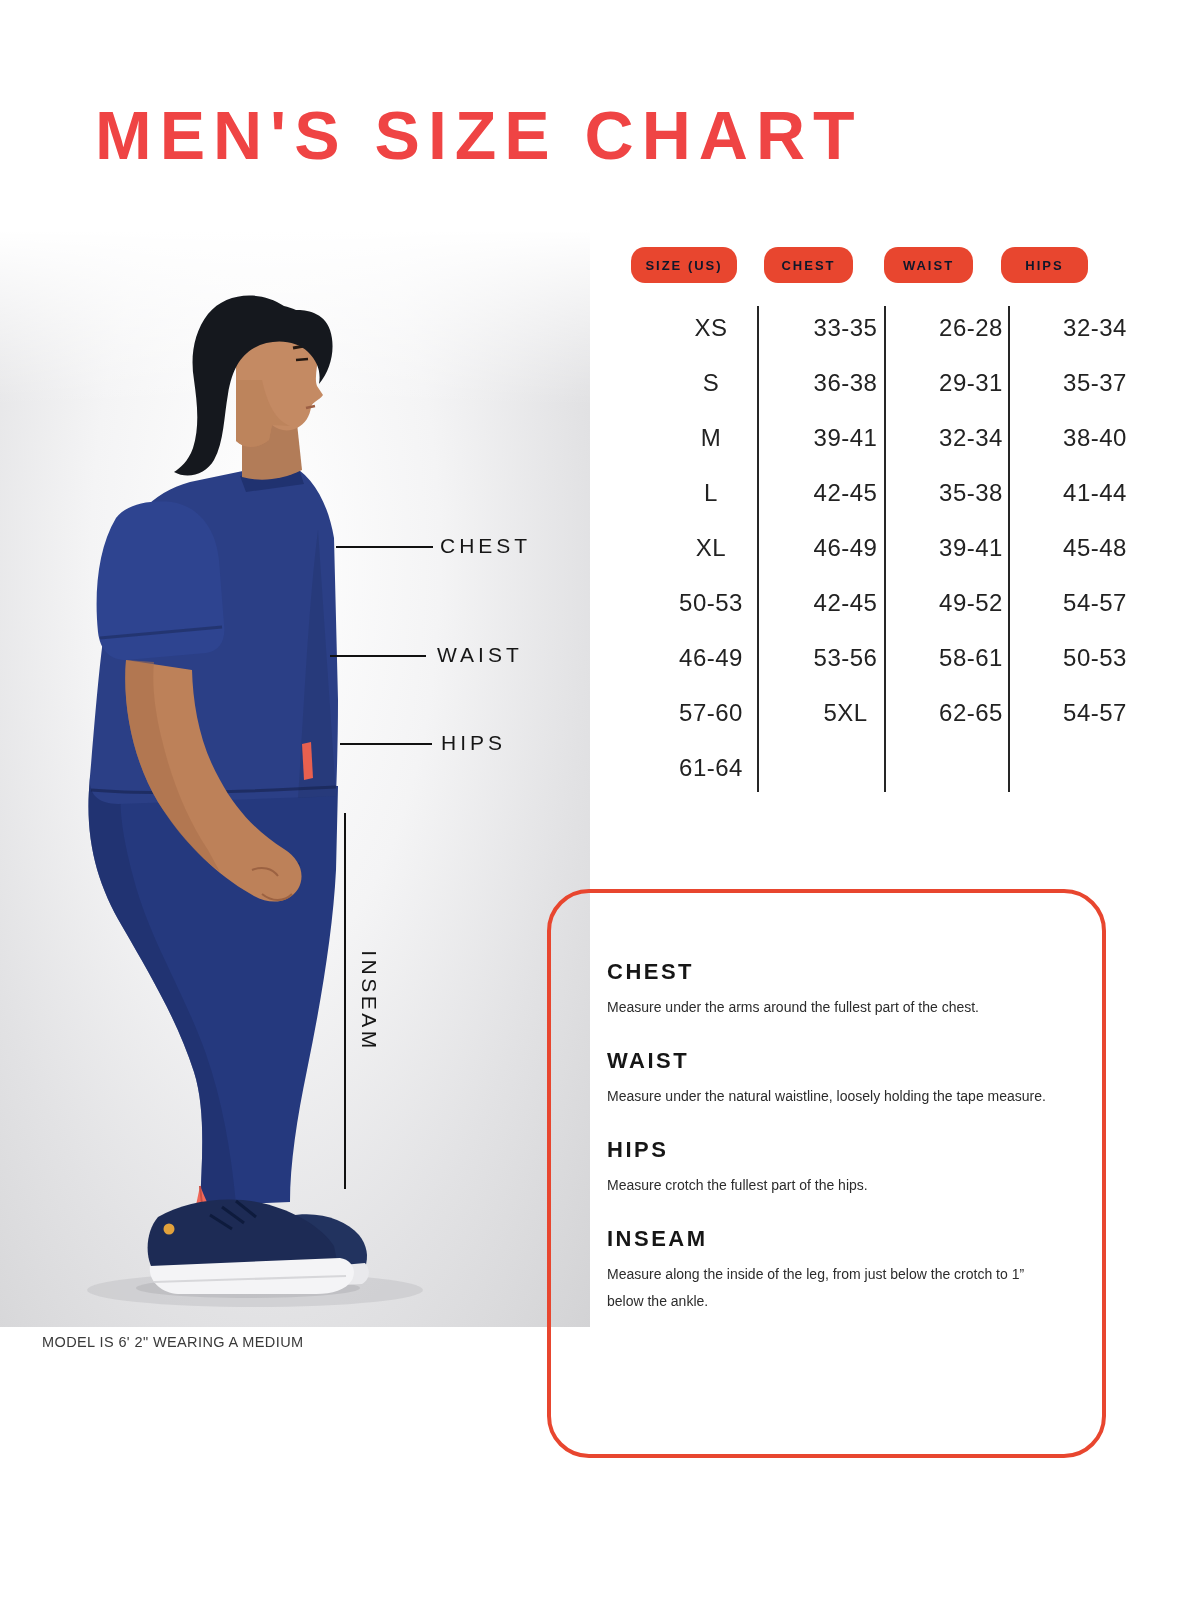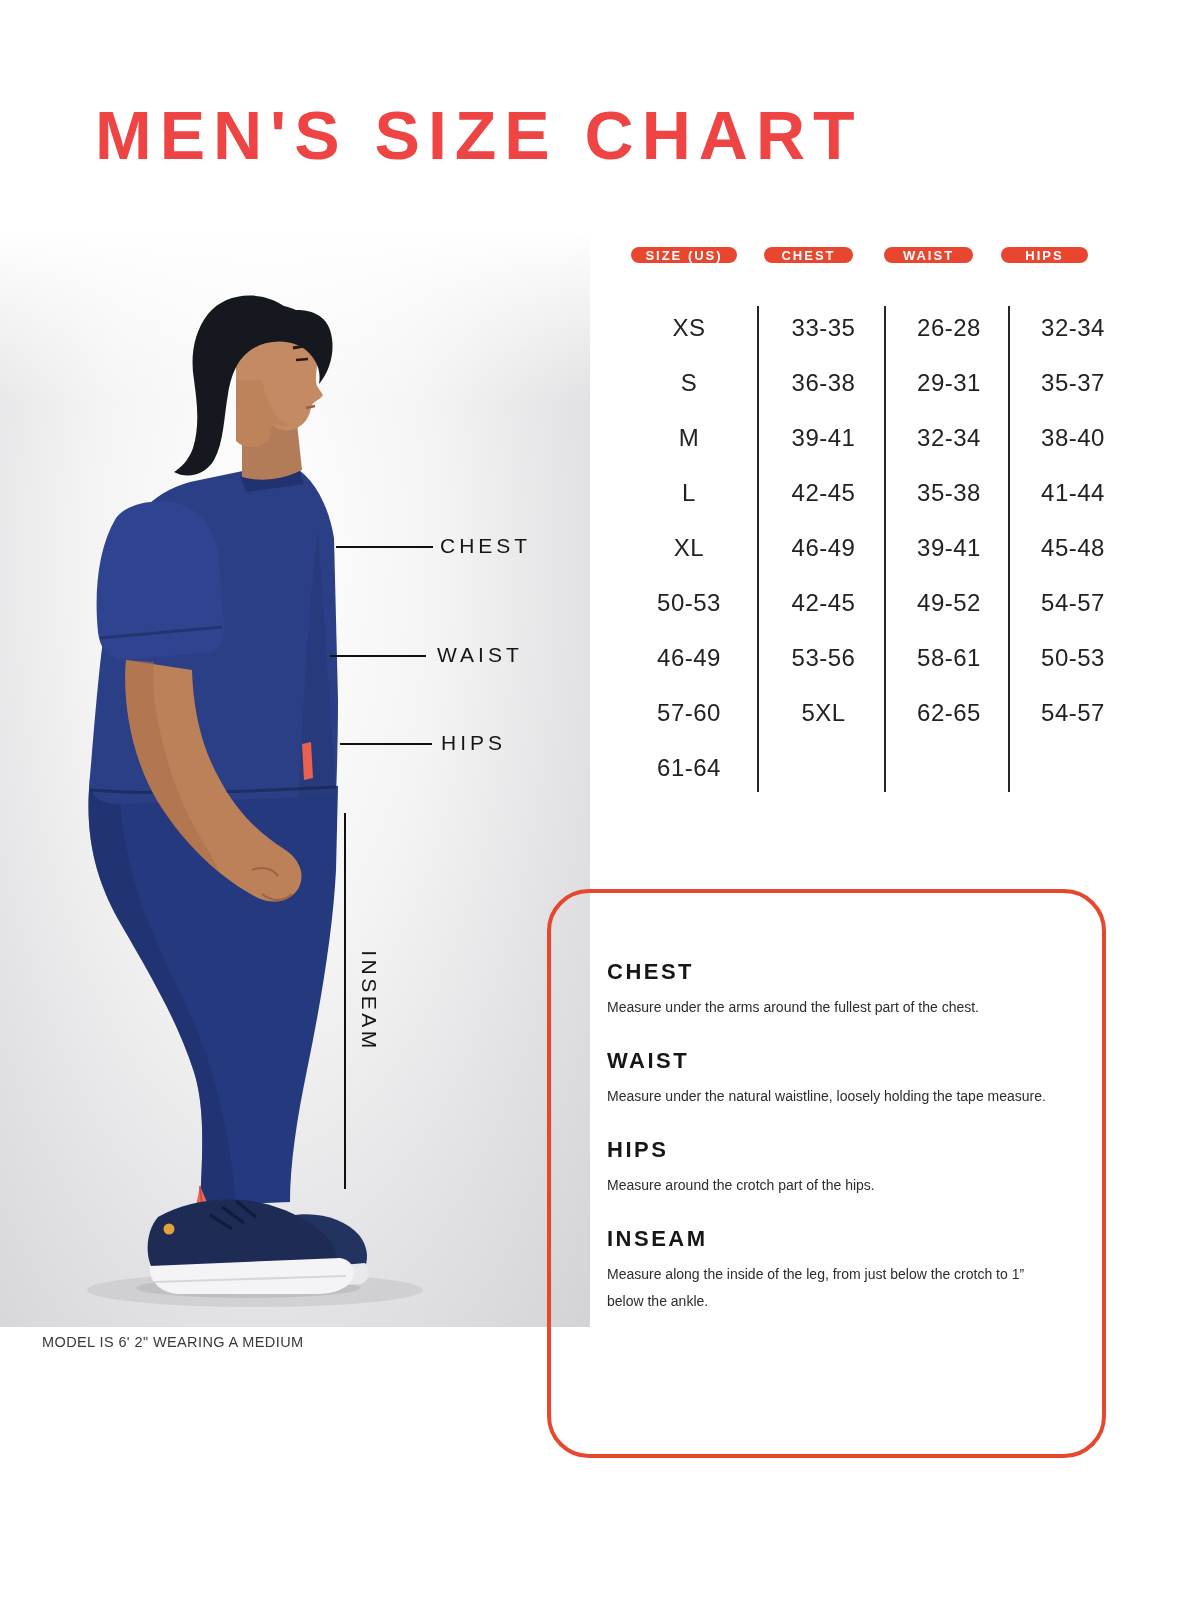--- a/index.html
+++ b/index.html
@@ -44,31 +44,31 @@
   .mlabel-hips  { left:441px; top:730px; }
   .mline-inseam { left:344px; top:813px; width:2px; height:376px; background:#111; }
   .mlabel-inseam {
     left:380px; top:1001px; font-size:21px; letter-spacing:3.5px; color:#161616;
     line-height:1; white-space:nowrap;
     transform-origin:0 0; transform:rotate(90deg) translateX(-50%);
   }
 
   
   .pill {
-    top:247px; height:16px; border-radius:14px; background:var(--accent);
-    color:#ffffff; font-size:13px; font-weight:700; letter-spacing:2px;
+    top:247px; height:36px; border-radius:14px; background:var(--accent);
+    color:#0f172a; font-size:13px; font-weight:700; letter-spacing:2px;
     display:flex; align-items:center; justify-content:center; white-space:nowrap;
   }
   .pill-0 { left:631px;  width:106px; }
   .pill-1 { left:764px;  width:89px;  }
   .pill-2 { left:884px;  width:89px;  }
   .pill-3 { left:1001px; width:87px;  }
 
   .size-grid {
-    left:618px; top:300px; width:517px;
+    left:640px; top:300px; width:517px;
     display:grid; grid-template-columns:142px 127px 124px 124px; grid-auto-rows:55px;text-align:right;
   }
   .size-grid .cell {
     display:flex; align-items:center; justify-content:center;
     font-size:24px; color:#222222; letter-spacing:0.5px;
   }
   .vdivider { top:306px; height:486px; width:1.5px; background:#262626; }
   .vd-1 { left:757px; }
   .vd-2 { left:884px; }
   .vd-3 { left:1008px; }
@@ -230,21 +230,21 @@
     <p class="htm-text">Measure under the arms around the fullest part of the chest.</p>
   </div>
 
   <div class="htm-section">
     <div class="htm-heading">WAIST</div>
     <p class="htm-text">Measure under the natural waistline, loosely holding the tape measure.</p>
   </div>
 
   <div class="htm-section">
     <div class="htm-heading">HIPS</div>
-    <p class="htm-text">Measure around the crotch part of the hips.</p>
+    <p class="htm-text">Measure crotch the fullest part of the hips.</p>
   </div>
 
   <div class="htm-section">
     <div class="htm-heading">INSEAM</div>
     <p class="htm-text">Measure along the inside of the leg, from just below the crotch to 1” below the ankle.</p>
   </div>
 </div>
 </div>
 
 </body></html>

